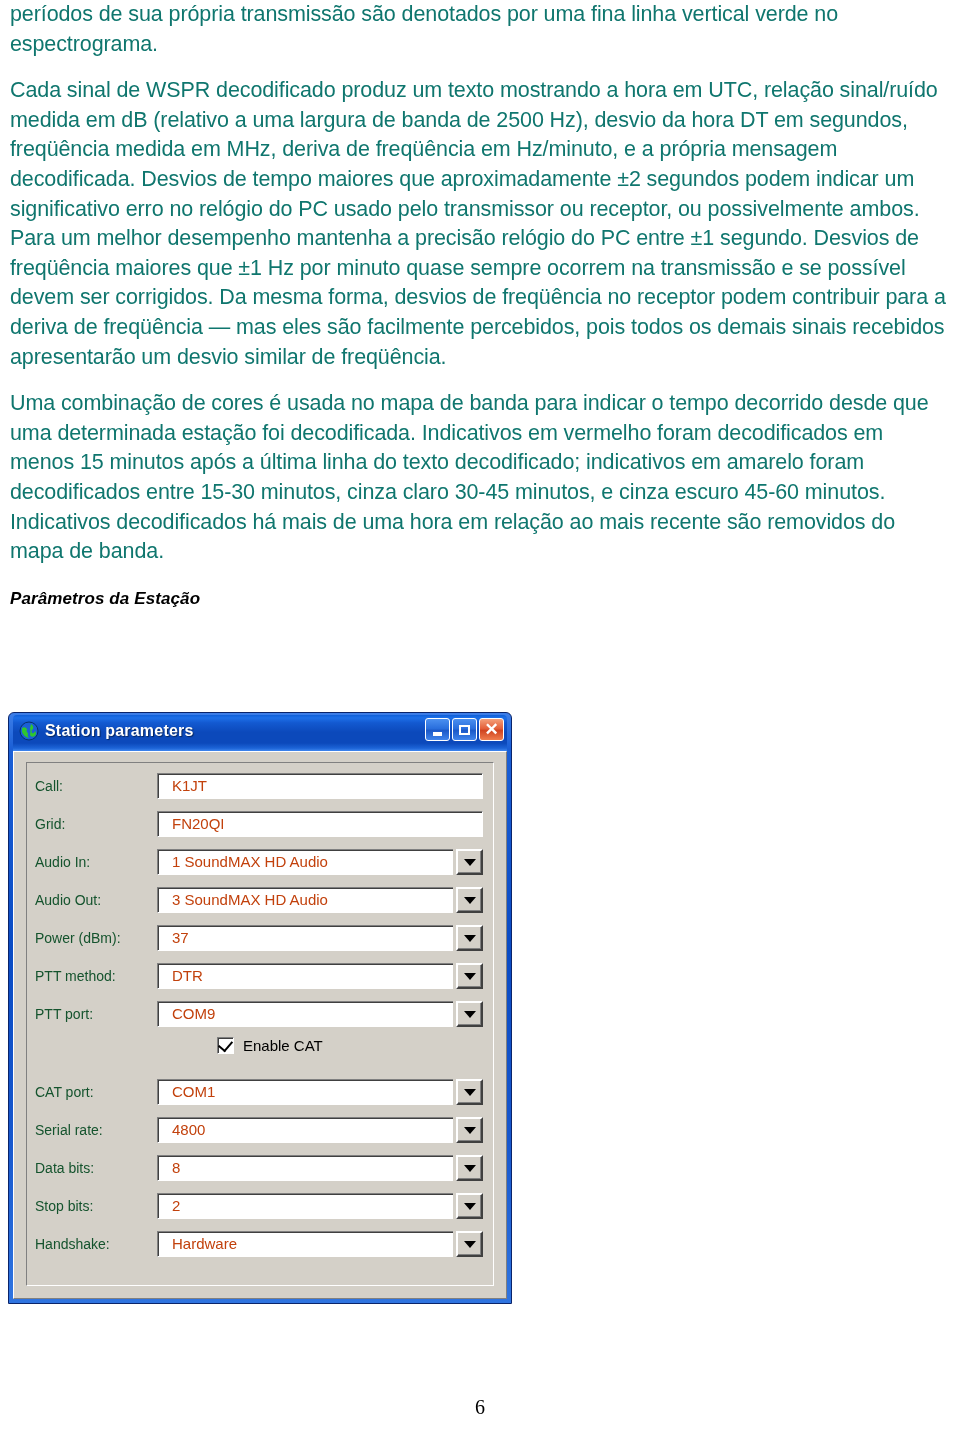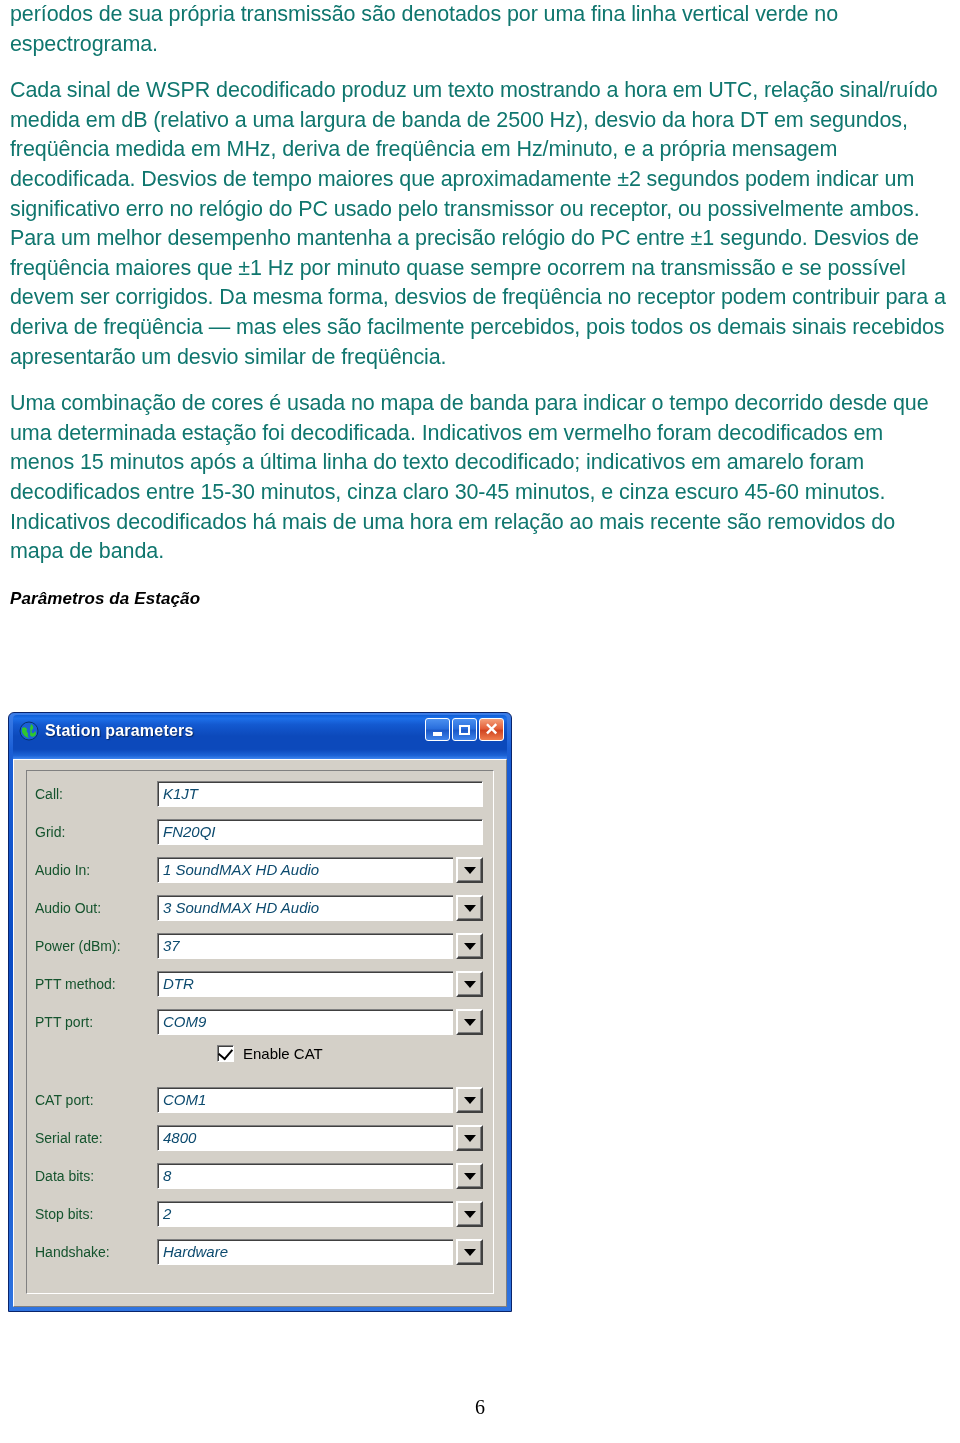--- a/index.html
+++ b/index.html
@@ -56,21 +56,21 @@
   }
   .titlebar {
     height: 32px;
     display: flex;
     align-items: center;
     position: relative;
     border-radius: 4px 4px 0 0;
     background: linear-gradient(to bottom,
         #0e5fd8 0%, #1d6fe8 8%, #1359d0 22%,
         #0c49bb 48%, #0c49bb 78%, #1c63d6 92%, #3f86ef 100%);
-    padding: 0 2px 12px 6px;
+    padding: 0 2px 4px 6px;
   }
   .win-icon {
     width: 20px; height: 20px;
     margin-right: 6px;
     flex: 0 0 auto;
     position: relative;
   }
   .title-text {
     color: #ffffff;
     font-size: 16px;
@@ -155,26 +155,25 @@
   }
   .txtbox {
     flex: 1 1 auto;
     background: #ffffff;
     border: 1px solid #808080;
     border-right-color: #ffffff;
     border-bottom-color: #ffffff;
     box-shadow: inset 1px 1px 0 #404040;
     font-size: 15px;
     line-height: 24px;
-    padding: 0 0 0 5px;
+    padding: 0 0 0 14px;
     white-space: pre;
-    color: #0c4a6e;
+    color: #c2410c;
     overflow: hidden;
     box-sizing: border-box;
-    font-style: italic;
   }
   .combo .txtbox { border-right: 0; }
   .drop-btn {
     width: 27px;
     flex: 0 0 27px;
     margin-left: 3px;
     background: #d4d0c8;
     border: 2px solid;
     border-color: #ffffff #404040 #404040 #ffffff;
     box-shadow: inset -1px -1px 0 #808080, inset 1px 1px 0 #d4d0c8;

